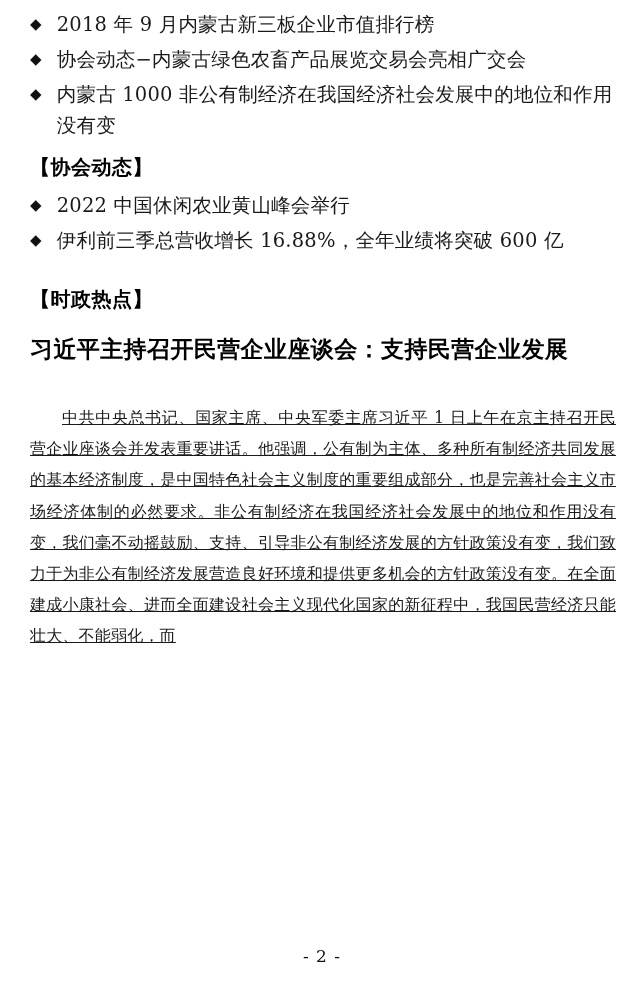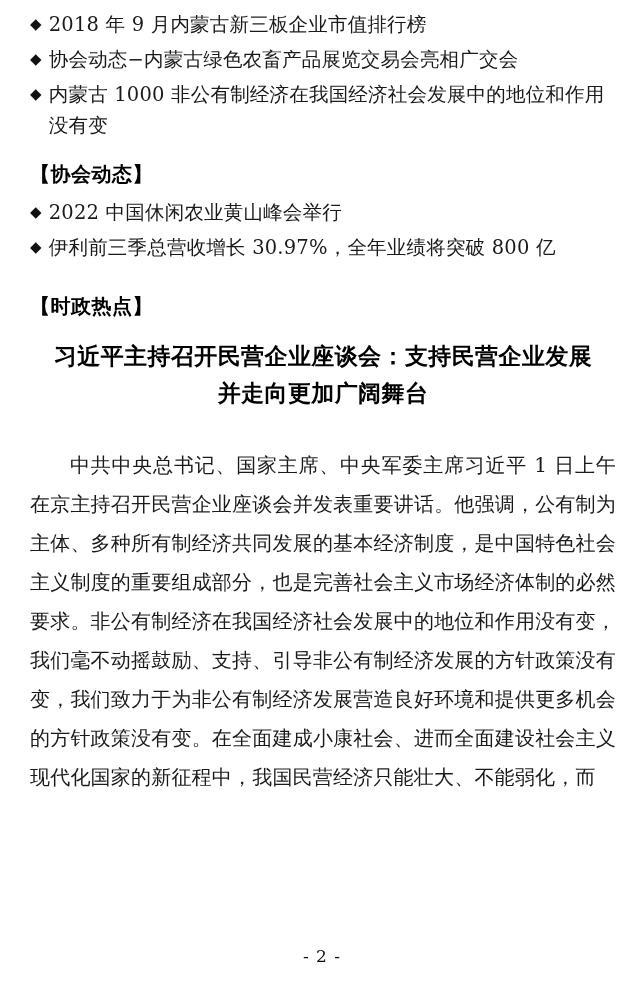--- a/index.html
+++ b/index.html
@@ -32,55 +32,57 @@
   }
   .bullet-marker {
     flex: 0 0 auto;
     font-size: 15px;
     line-height: 1.95;
     margin-right: 7px;
     color: #111;
   }
   .bullet-text {
     flex: 1 1 auto;
+    margin-left: 8px;
   }
   .section-head {
     font-size: 20px;
     font-weight: bold;
     font-family: "DejaVu Sans", "Liberation Sans", sans-serif;
     letter-spacing: 0.5px;
-    margin: 20px 0 10px 0;
+    margin: 13px 0 10px 0;
     color: #000;
   }
   .section-head.spaced {
     margin-top: 30px;
     margin-bottom: 18px;
     font-family: Liberation Mono, monospace;
   }
   .article-title {
     font-size: 23px;
     font-weight: bold;
     font-family: "DejaVu Sans", "Liberation Sans", sans-serif;
-    text-align: center;
+    text-align: left;
     line-height: 1.6;
     letter-spacing: 0.4px;
     color: #000;
     margin: 14px 0 0 0;
   }
   .article-title .line2 {
     display: block;
   }
   .body-para {
-    font-size: 20px;
+    font-size: 16px;
     line-height: 1.95;
     text-align: justify;
     text-justify: inter-ideograph;
     text-indent: 2em;
     margin: 34px 0 0 0;
     letter-spacing: 0.2px;
+    text-decoration: underline;
   }
   .page-number {
     position: absolute;
     bottom: 16px;
     left: 0;
     width: 644px;
     text-align: center;
     font-size: 17px;
     font-family: "DejaVu Serif", "Liberation Serif", serif;
     color: #111;
@@ -109,27 +111,26 @@
 
   <div class="section-head">【协会动态】</div>
 
   <div>
     <div class="bullet-item">
       <span class="bullet-marker">◆</span>
       <span class="bullet-text">2022 中国休闲农业黄山峰会举行</span>
     </div>
     <div class="bullet-item">
       <span class="bullet-marker">◆</span>
-      <span class="bullet-text">伊利前三季总营收增长 30.97%，全年业绩将突破 800 亿</span>
+      <span class="bullet-text">伊利前三季总营收增长 16.88%，全年业绩将突破 600 亿</span>
     </div>
   </div>
 
   <div class="section-head spaced">【时政热点】</div>
 
   <div class="article-title">
     <span class="line1">习近平主持召开民营企业座谈会：支持民营企业发展</span>
-    <span class="line2">并走向更加广阔舞台</span>
   </div>
 
   <p class="body-para">中共中央总书记、国家主席、中央军委主席习近平 1 日上午在京主持召开民营企业座谈会并发表重要讲话。他强调，公有制为主体、多种所有制经济共同发展的基本经济制度，是中国特色社会主义制度的重要组成部分，也是完善社会主义市场经济体制的必然要求。非公有制经济在我国经济社会发展中的地位和作用没有变，我们毫不动摇鼓励、支持、引导非公有制经济发展的方针政策没有变，我们致力于为非公有制经济发展营造良好环境和提供更多机会的方针政策没有变。在全面建成小康社会、进而全面建设社会主义现代化国家的新征程中，我国民营经济只能壮大、不能弱化，而</p>
 
   <div class="page-number">- 2 -</div>
 </div>
 
 </body></html>

